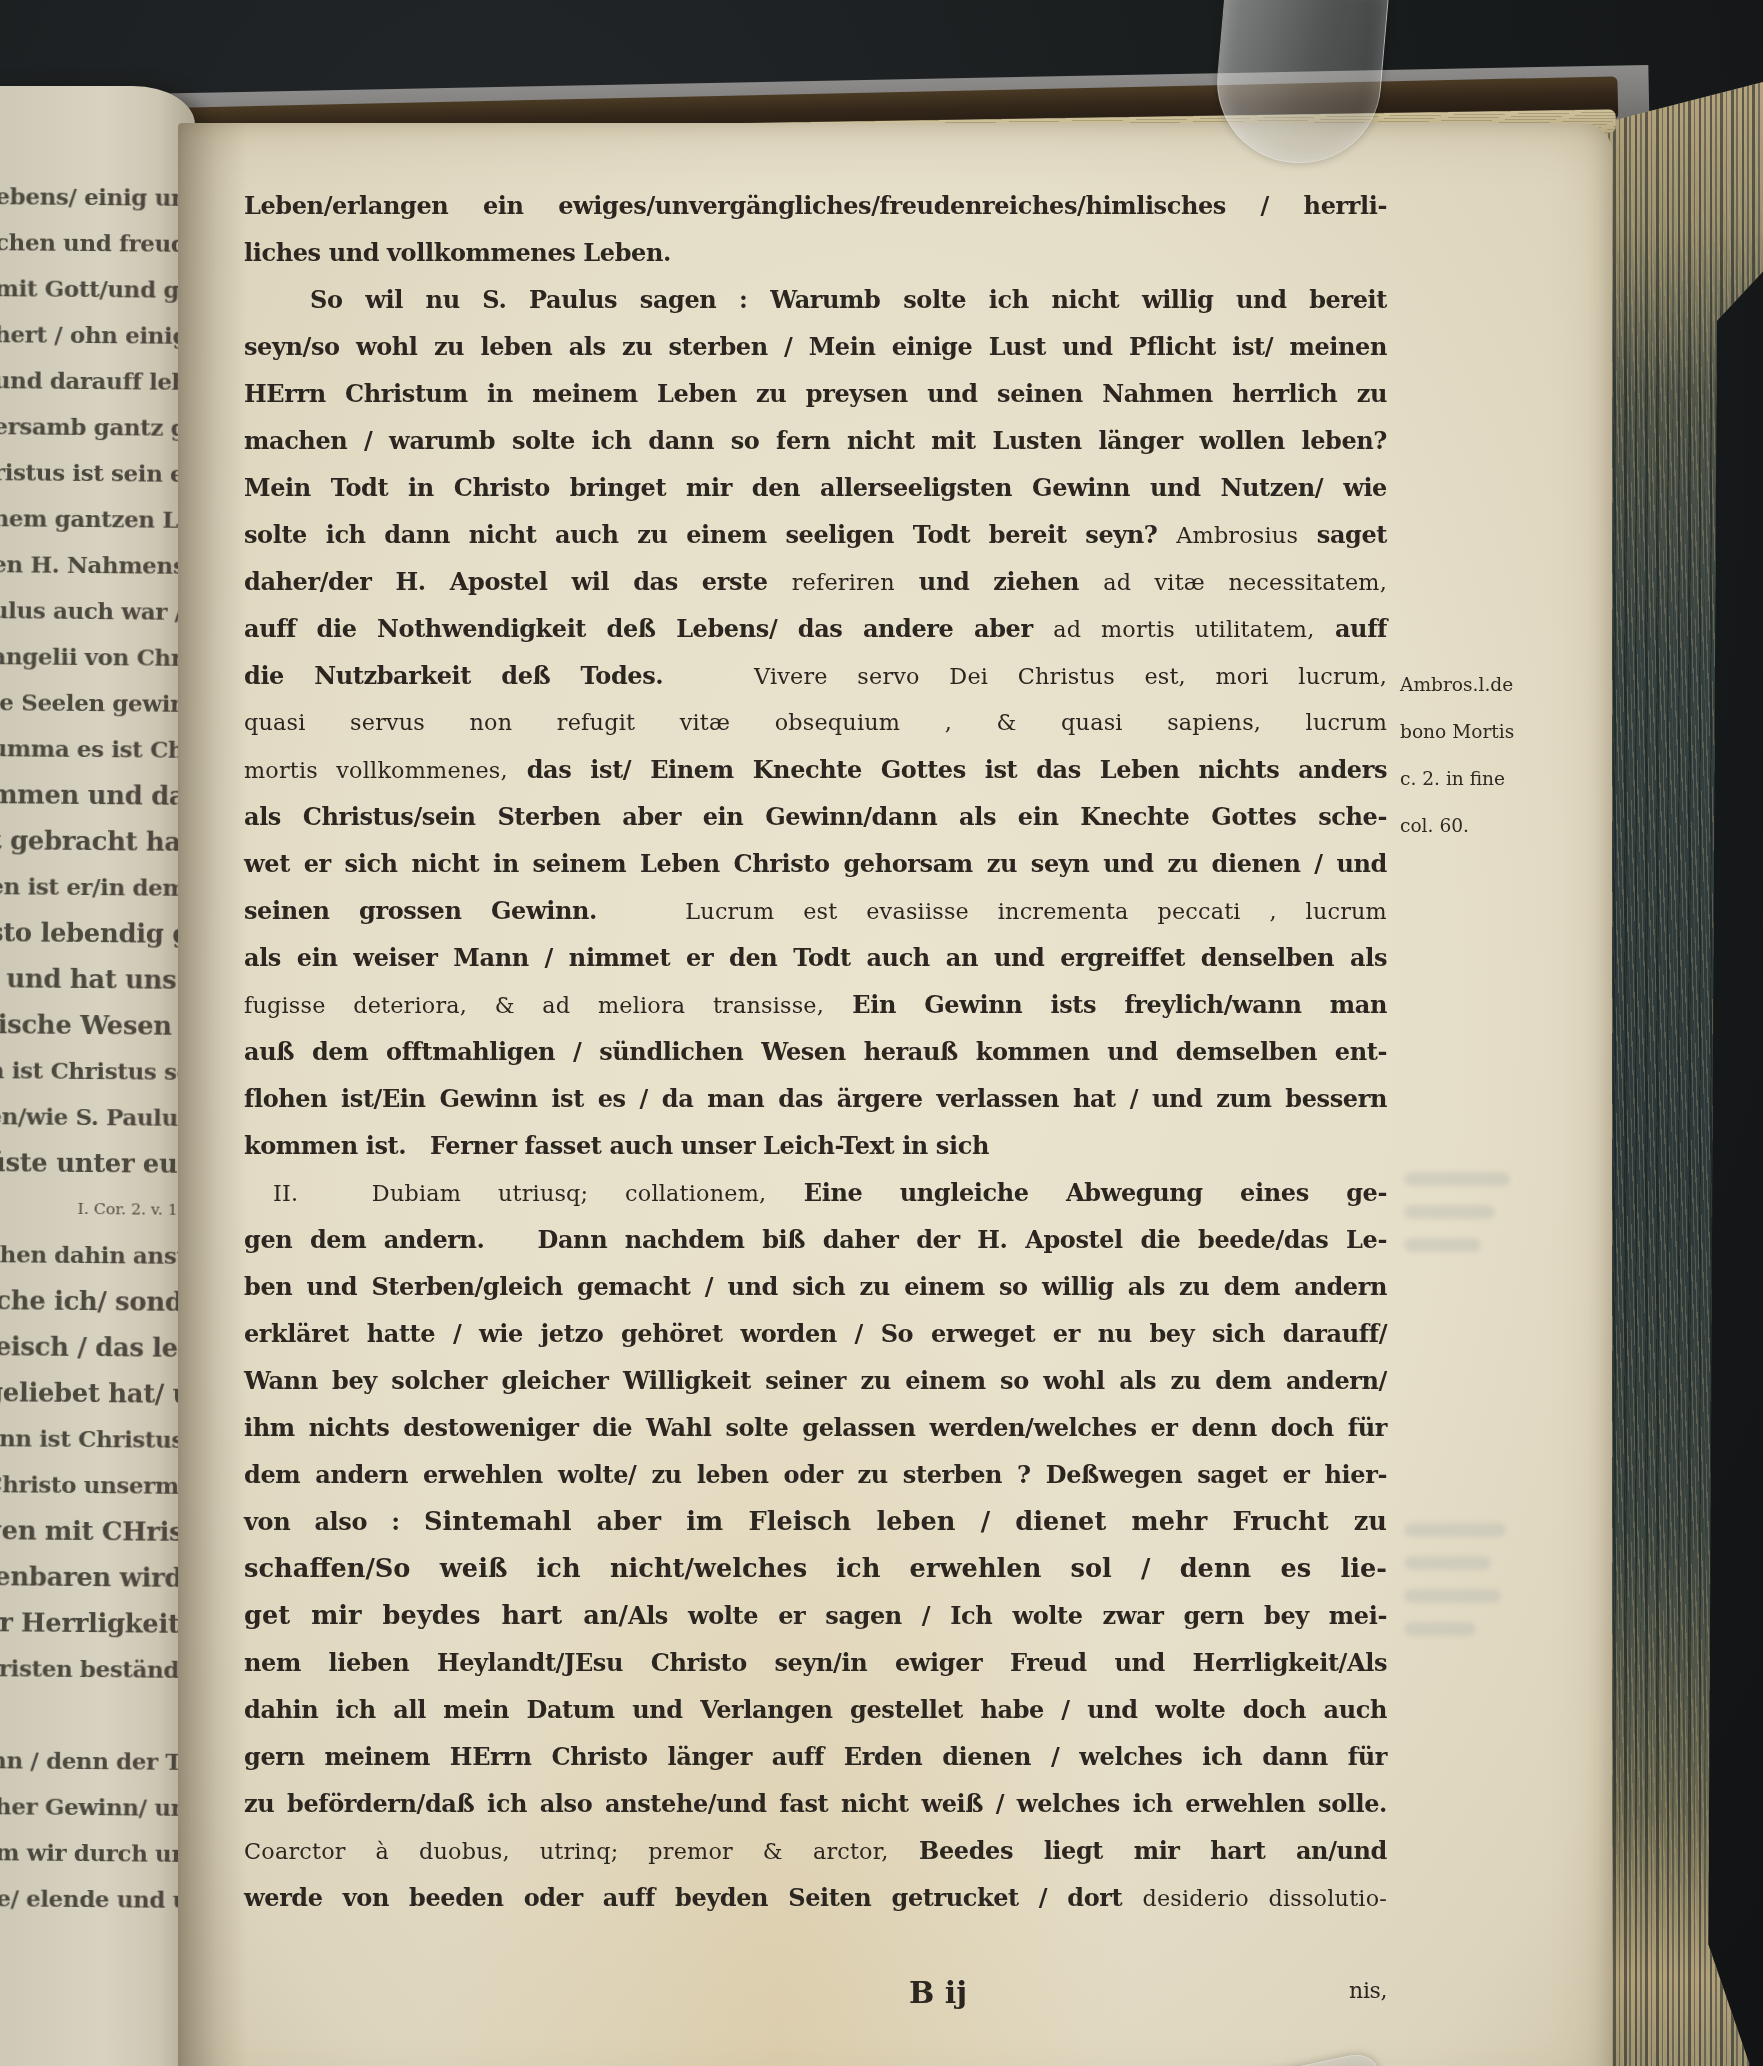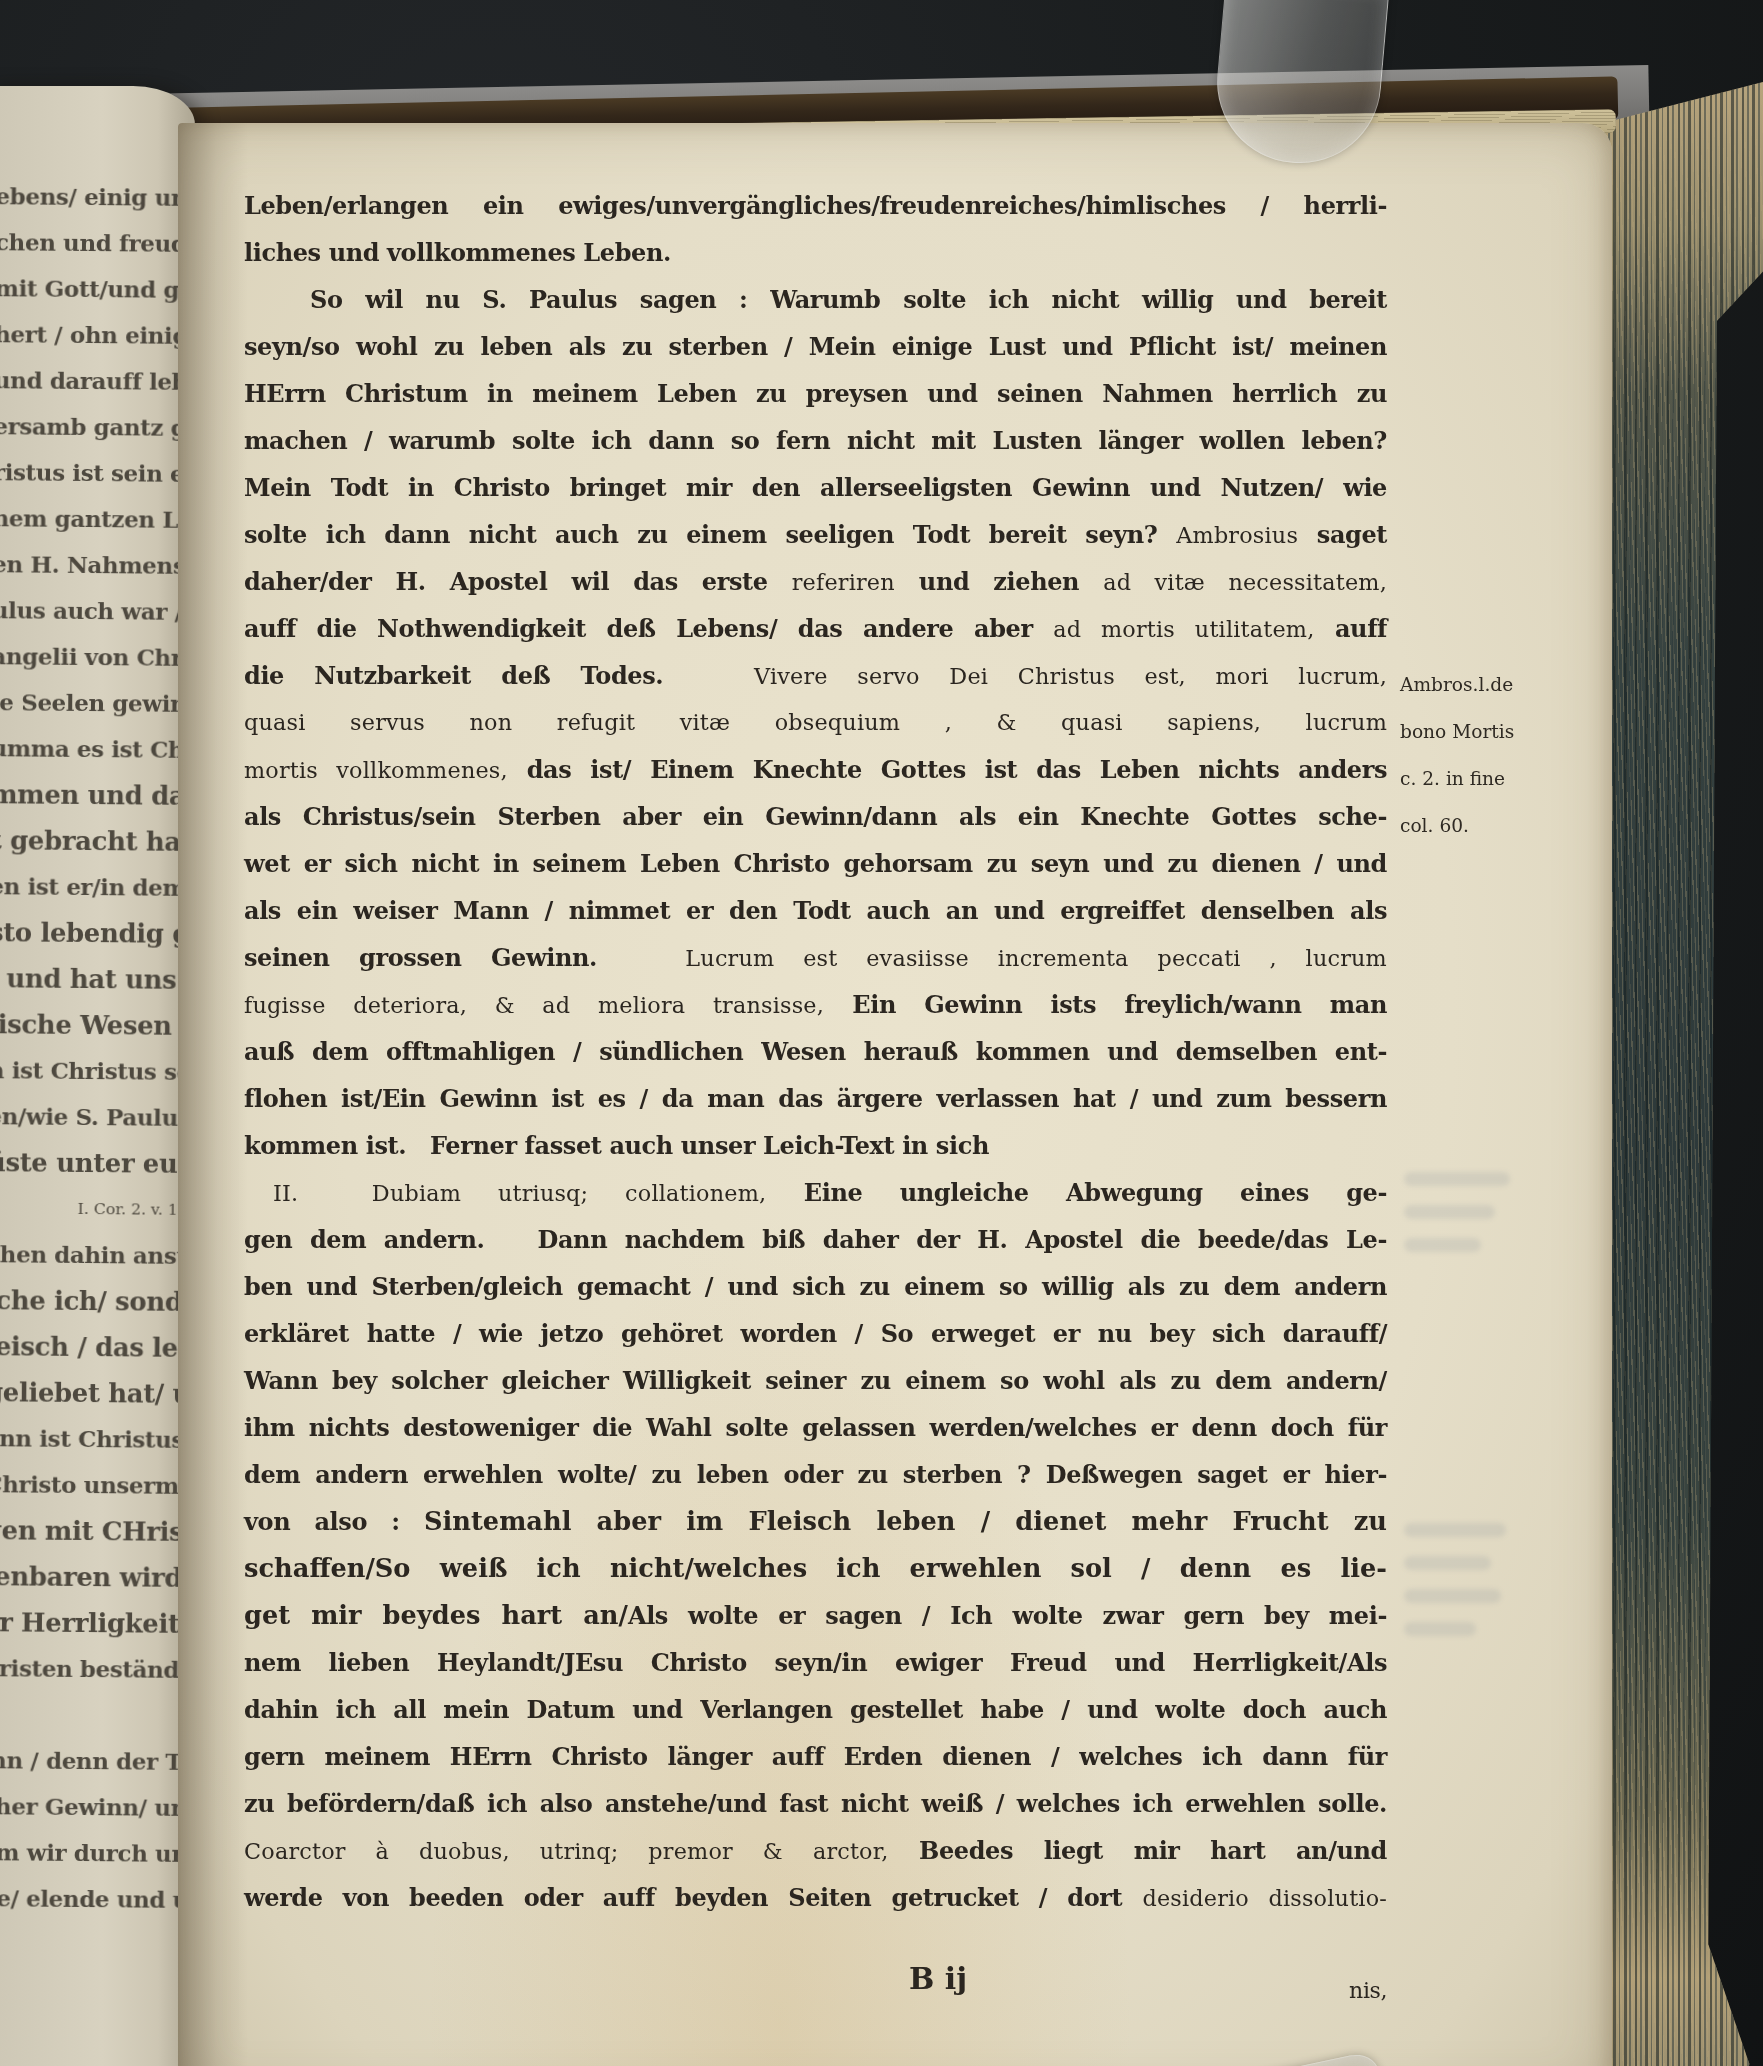--- a/index.html
+++ b/index.html
@@ -84,21 +84,21 @@
   .text-block{position:absolute;left:66px;top:59px;width:1143px;color:#2b2620;}
   .mline{
     height:47px;line-height:47px;font-size:24px;white-space:pre-wrap;
     text-align:justify;text-align-last:justify;overflow:visible;
   }
   .mline.short{text-align-last:left;}
   .sg-f{font-weight:700;letter-spacing:-0.4px;}
   .sg-l{font-weight:400;letter-spacing:0.2px;font-size:.93em;margin-top:24px;}
   .sg-b{font-weight:700;letter-spacing:0;font-size:1.07em;}
   .sig-row{position:absolute;left:66px;top:1838px;width:1143px;height:66px;color:#2b2620;}
-  .signature{position:absolute;left:665px;top:0;font-size:30px;font-weight:700;}
+  .signature{position:absolute;left:665px;top:14px;font-size:30px;font-weight:700;}
   .catchword{position:absolute;right:0;top:17.4px;font-size:22px;font-weight:400;letter-spacing:-0.4px;}
   
   .margin-note{
     position:absolute;left:1222px;top:538px;width:201px;color:#2f2a23;
   }
   .note-line{font-size:18.6px;line-height:47px;white-space:nowrap;font-weight:400;}
   
   .ghost{filter:blur(2.5px);opacity:.5;}
   .ghost .g-line{height:14px;border-radius:7px;background:rgba(110,122,138,.30);margin:19px 0;}
   .ghost-upper{left:1404px;top:1153px;width:120px;}
@@ -186,22 +186,22 @@
       <div class="mline"><span class="sg-f">machen / warumb solte ich dann so fern nicht mit Lusten länger wollen leben?</span></div>
       <div class="mline"><span class="sg-f">Mein Todt in Christo bringet mir den allerseeligsten Gewinn und Nutzen/ wie</span></div>
       <div class="mline"><span class="sg-f">solte ich dann nicht auch zu einem seeligen Todt bereit seyn? </span><span class="sg-l">Ambrosius</span><span class="sg-f"> saget</span></div>
       <div class="mline"><span class="sg-f">daher/der H. Apostel wil das erste </span><span class="sg-l">referiren</span><span class="sg-f"> und ziehen </span><span class="sg-l">ad vitæ necessitatem,</span></div>
       <div class="mline"><span class="sg-f">auff die Nothwendigkeit deß Lebens/ das andere aber </span><span class="sg-l">ad mortis utilitatem,</span><span class="sg-f"> auff</span></div>
       <div class="mline"><span class="sg-f">die Nutzbarkeit deß Todes.   </span><span class="sg-l">Vivere servo Dei Christus est, mori lucrum,</span></div>
       <div class="mline"><span class="sg-l">quasi servus non refugit vitæ obsequium , &amp; quasi sapiens, lucrum</span></div>
       <div class="mline"><span class="sg-l">mortis vollkommenes,</span><span class="sg-f"> das ist/ Einem Knechte Gottes ist das Leben nichts anders</span></div>
       <div class="mline"><span class="sg-f">als Christus/sein Sterben aber ein Gewinn/dann als ein Knechte Gottes sche-</span></div>
       <div class="mline"><span class="sg-f">wet er sich nicht in seinem Leben Christo gehorsam zu seyn und zu dienen / und</span></div>
+      <div class="mline"><span class="sg-f">seinen grossen Gewinn.   </span><span class="sg-l">Lucrum est evasiisse incrementa peccati , lucrum</span></div>
       <div class="mline"><span class="sg-f">als ein weiser Mann / nimmet er den Todt auch an und ergreiffet denselben als</span></div>
-      <div class="mline"><span class="sg-f">seinen grossen Gewinn.   </span><span class="sg-l">Lucrum est evasiisse incrementa peccati , lucrum</span></div>
       <div class="mline"><span class="sg-l">fugisse deteriora, &amp; ad meliora transisse,</span><span class="sg-f"> Ein Gewinn ists freylich/wann man</span></div>
       <div class="mline"><span class="sg-f">auß dem offtmahligen / sündlichen Wesen herauß kommen und demselben ent-</span></div>
       <div class="mline"><span class="sg-f">flohen ist/Ein Gewinn ist es / da man das ärgere verlassen hat / und zum bessern</span></div>
       <div class="mline short"><span class="sg-f">kommen ist.   Ferner fasset auch unser Leich-Text in sich</span></div>
       <div class="mline" style="text-indent: 29px;"><span class="sg-l">II.  Dubiam utriusq; collationem,</span><span class="sg-f"> Eine ungleiche Abwegung eines ge-</span></div>
       <div class="mline"><span class="sg-f">gen dem andern.   Dann nachdem biß daher der H. Apostel die beede/das Le-</span></div>
       <div class="mline"><span class="sg-f">ben und Sterben/gleich gemacht / und sich zu einem so willig als zu dem andern</span></div>
       <div class="mline"><span class="sg-f">erkläret hatte / wie jetzo gehöret worden / So erweget er nu bey sich darauff/</span></div>
       <div class="mline"><span class="sg-f">Wann bey solcher gleicher Willigkeit seiner zu einem so wohl als zu dem andern/</span></div>
       <div class="mline"><span class="sg-f">ihm nichts destoweniger die Wahl solte gelassen werden/welches er denn doch für</span></div>

